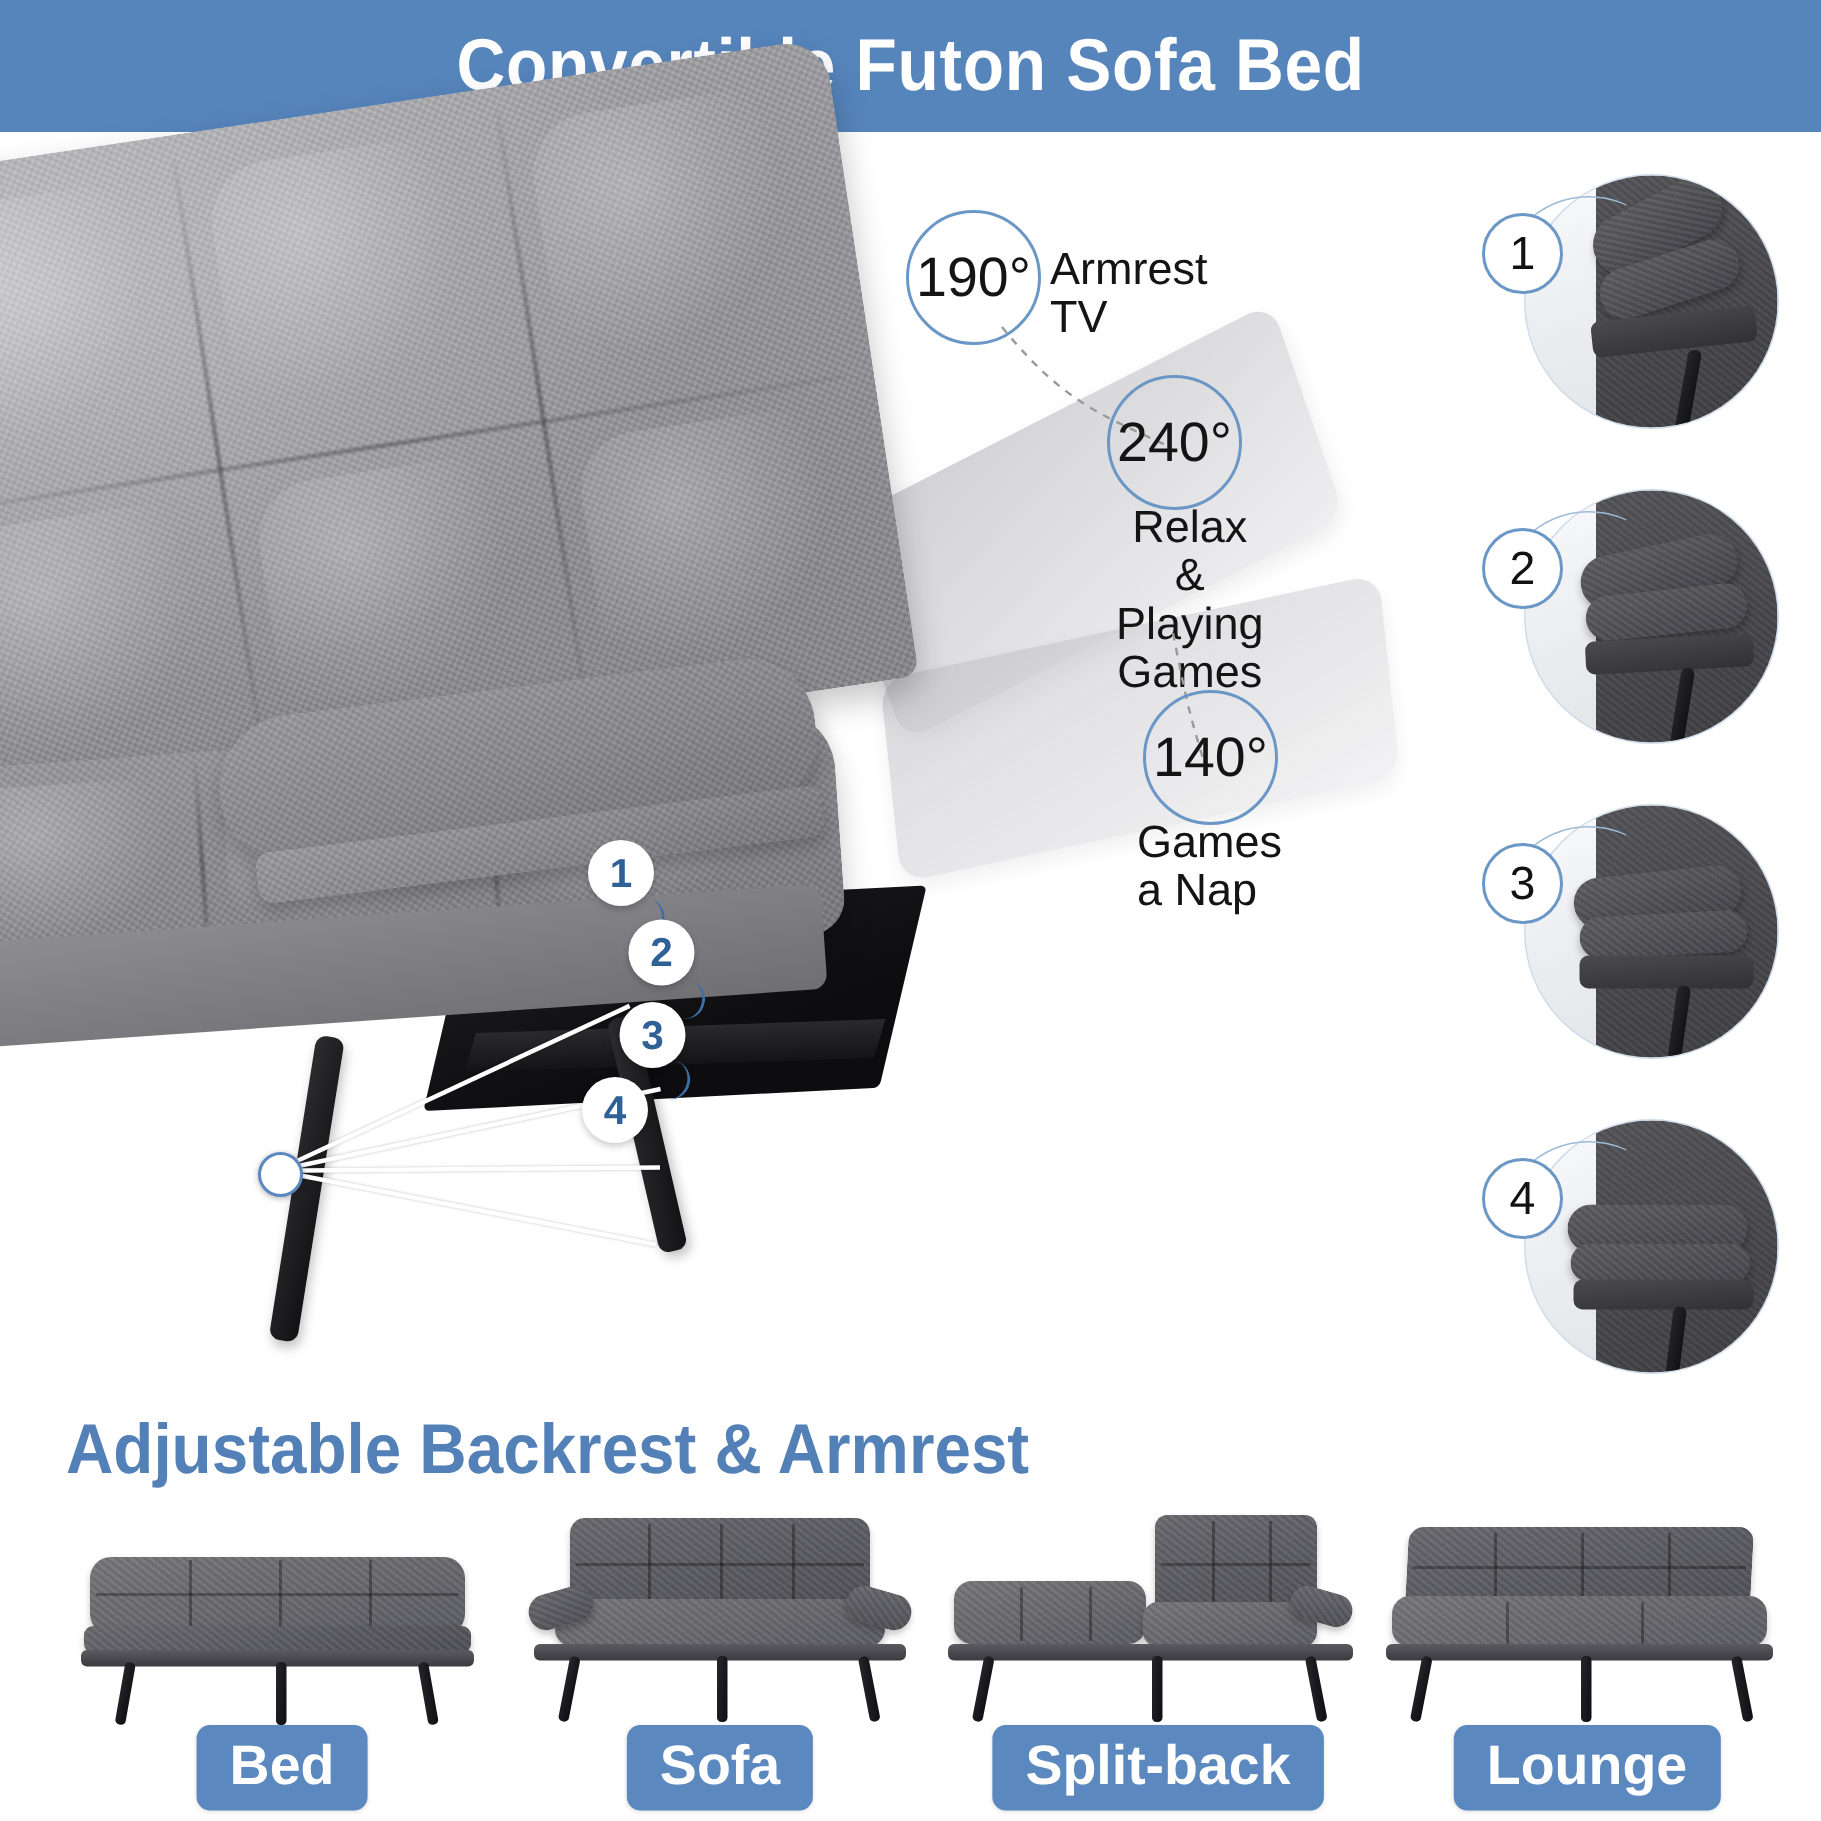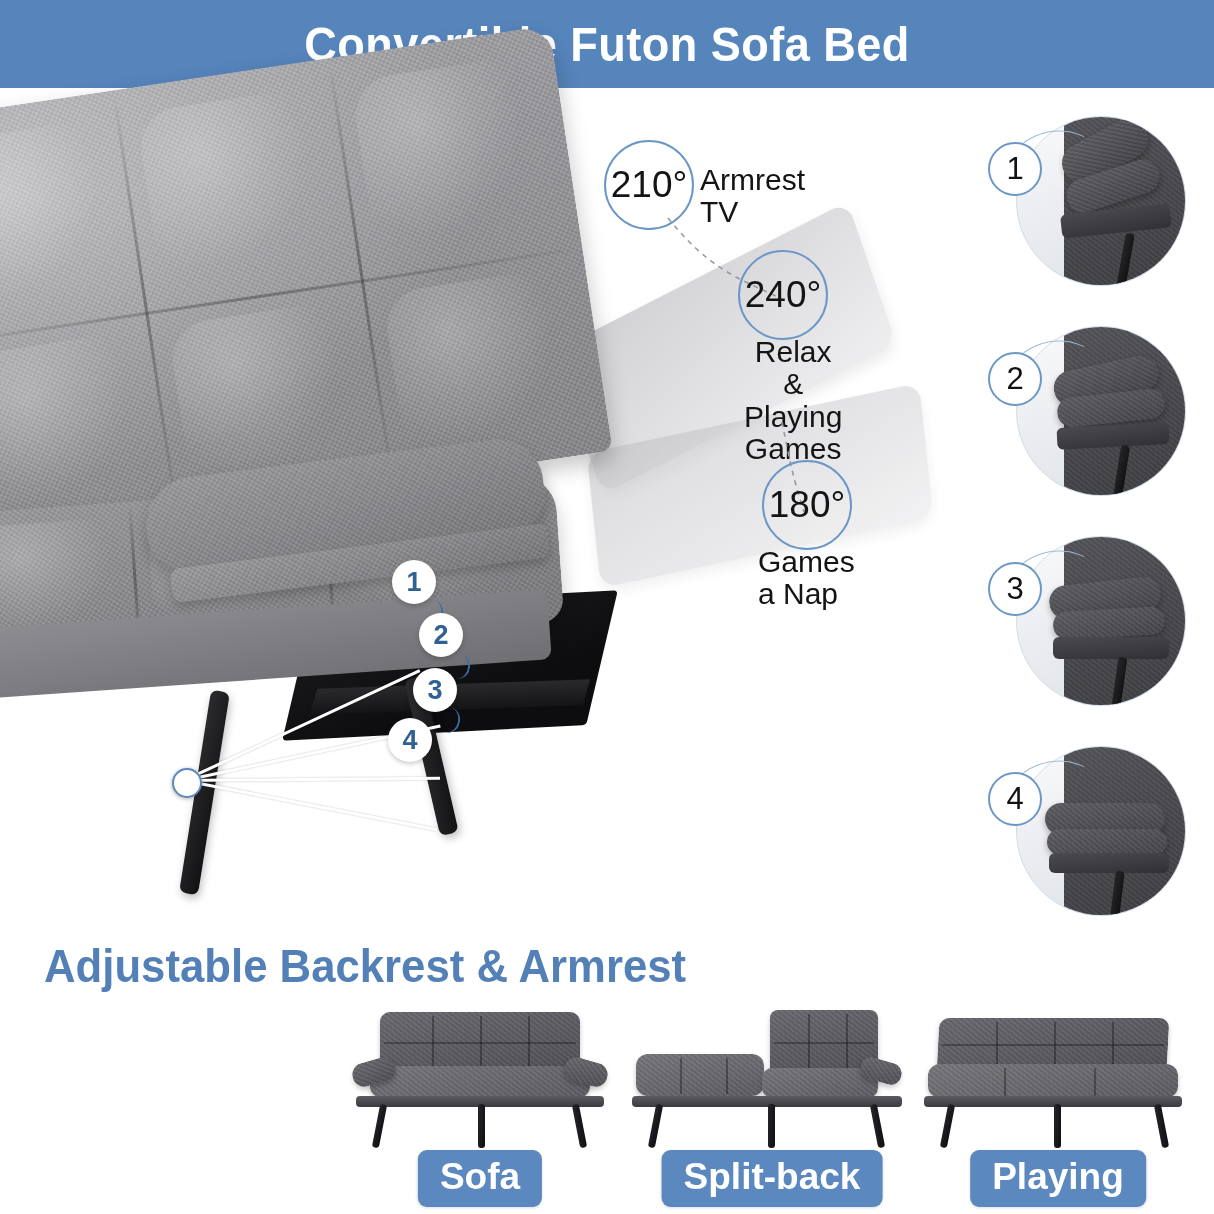--- a/index.html
+++ b/index.html
@@ -248,38 +248,38 @@
 
     <div class="numdot" style="left:392px;top:472px;">1</div>
     <div class="hook" style="left:427px;top:512px;transform:rotate(12deg);"></div>
     <div class="numdot" style="left:419px;top:525px;">2</div>
     <div class="hook" style="left:454px;top:566px;transform:rotate(10deg);"></div>
     <div class="numdot" style="left:413px;top:580px;">3</div>
     <div class="hook" style="left:444px;top:620px;transform:rotate(14deg);"></div>
     <div class="numdot" style="left:388px;top:630px;">4</div>
 
     <div class="ann">
-      <div class="ring" style="left:604px;top:52px;width:86px;height:86px;font-size:37px;">210°</div>
+      <div class="ring" style="left:604px;top:52px;width:86px;height:86px;font-size:37px;">190°</div>
       <div class="ann-label" style="left:700px;top:76px;">Armrest TV</div>
       <svg class="dash" style="left:660px;top:112px;width:170px;height:110px;">
         <path d="M8,18 C50,70 78,78 120,98" stroke="#9a9a9a" stroke-width="1.6" fill="none" stroke-dasharray="5,5"></path>
       </svg>
     </div>
 
     <div class="ann">
       <div class="ring" style="left:738px;top:162px;width:86px;height:86px;font-size:37px;">240°</div>
       <div class="ann-label" style="left:744px;top:248px;text-align:center;">Relax &amp; Playing
 Games</div>
       <svg class="dash" style="left:770px;top:330px;width:100px;height:110px;">
         <path d="M12,4 C20,44 22,56 34,94" stroke="#9a9a9a" stroke-width="1.6" fill="none" stroke-dasharray="5,5"></path>
       </svg>
     </div>
 
     <div class="ann">
-      <div class="ring" style="left:762px;top:372px;width:86px;height:86px;font-size:37px;">180°</div>
+      <div class="ring" style="left:762px;top:372px;width:86px;height:86px;font-size:37px;">140°</div>
       <div class="ann-label" style="left:758px;top:458px;">Games a Nap</div>
     </div>
 
     <div class="detail" style="left:988px;top:28px;">
       <div class="detail-arc"></div>
       <div class="detail-photo">
         <div class="dp-back"></div>
         <div class="dp-cush" style="left:42px;top:14px;width:92px;height:40px;transform:rotate(-28deg);"></div>
         <div class="dp-cush" style="left:48px;top:52px;width:96px;height:34px;transform:rotate(-18deg);"></div>
         <div class="dp-bar" style="left:44px;top:92px;width:110px;height:24px;transform:rotate(-6deg);"></div>
@@ -321,20 +321,35 @@
         <div class="dp-bar" style="left:32px;top:106px;width:120px;height:20px;"></div>
         <div class="dp-leg" style="left:96px;top:124px;height:46px;transform:rotate(7deg);"></div>
       </div>
       <div class="detail-badge">4</div>
     </div>
 
   </div>
 
   <div class="sub-title">Adjustable Backrest &amp; Armrest</div>
 
+  <div class="mode" style="left:38px;">
+    <div class="mode-art">
+      <div class="m-pad light" style="left:22px;top:28px;width:250px;height:52px;border-radius:14px;"></div>
+      <div class="m-tv" style="left:88px;top:30px;height:48px;"></div>
+      <div class="m-tv" style="left:148px;top:30px;height:48px;"></div>
+      <div class="m-tv" style="left:208px;top:30px;height:48px;"></div>
+      <div class="m-th" style="left:26px;top:52px;width:242px;"></div>
+      <div class="m-pad" style="left:18px;top:74px;width:258px;height:18px;border-radius:6px;"></div>
+      <div class="m-rail" style="left:16px;top:90px;width:262px;"></div>
+      <div class="m-leg" style="left:42px;top:98px;height:42px;transform:rotate(10deg);"></div>
+      <div class="m-leg" style="left:146px;top:98px;height:42px;transform:rotate(0deg);"></div>
+      <div class="m-leg" style="left:244px;top:98px;height:42px;transform:rotate(-10deg);"></div>
+    </div>
+    <div class="mode-badge">Bed</div>
+  </div>
 
   <div class="mode" style="left:330px;">
     <div class="mode-art">
       <div class="m-pad" style="left:50px;top:2px;width:200px;height:62px;border-radius:10px;"></div>
       <div class="m-tv" style="left:102px;top:6px;height:56px;"></div>
       <div class="m-tv" style="left:150px;top:6px;height:56px;"></div>
       <div class="m-tv" style="left:198px;top:6px;height:56px;"></div>
       <div class="m-th" style="left:54px;top:32px;width:192px;"></div>
       <div class="m-pad light" style="left:40px;top:56px;width:220px;height:32px;border-radius:12px;"></div>
       <div class="m-pad" style="left:22px;top:50px;width:44px;height:24px;border-radius:12px;transform:rotate(-16deg);"></div>
@@ -374,16 +389,16 @@
       <div class="m-tv" style="left:204px;top:12px;height:48px;"></div>
       <div class="m-th" style="left:34px;top:34px;width:222px;"></div>
       <div class="m-pad light" style="left:20px;top:54px;width:250px;height:34px;border-radius:12px;"></div>
       <div class="m-tv" style="left:96px;top:58px;height:28px;"></div>
       <div class="m-tv" style="left:186px;top:58px;height:28px;"></div>
       <div class="m-rail" style="left:16px;top:86px;width:258px;"></div>
       <div class="m-leg" style="left:36px;top:94px;height:44px;transform:rotate(11deg);"></div>
       <div class="m-leg" style="left:146px;top:94px;height:44px;"></div>
       <div class="m-leg" style="left:250px;top:94px;height:44px;transform:rotate(-11deg);"></div>
     </div>
-    <div class="mode-badge">Playing</div>
+    <div class="mode-badge">Lounge</div>
   </div>
 
 </div>
 
 </body></html>

